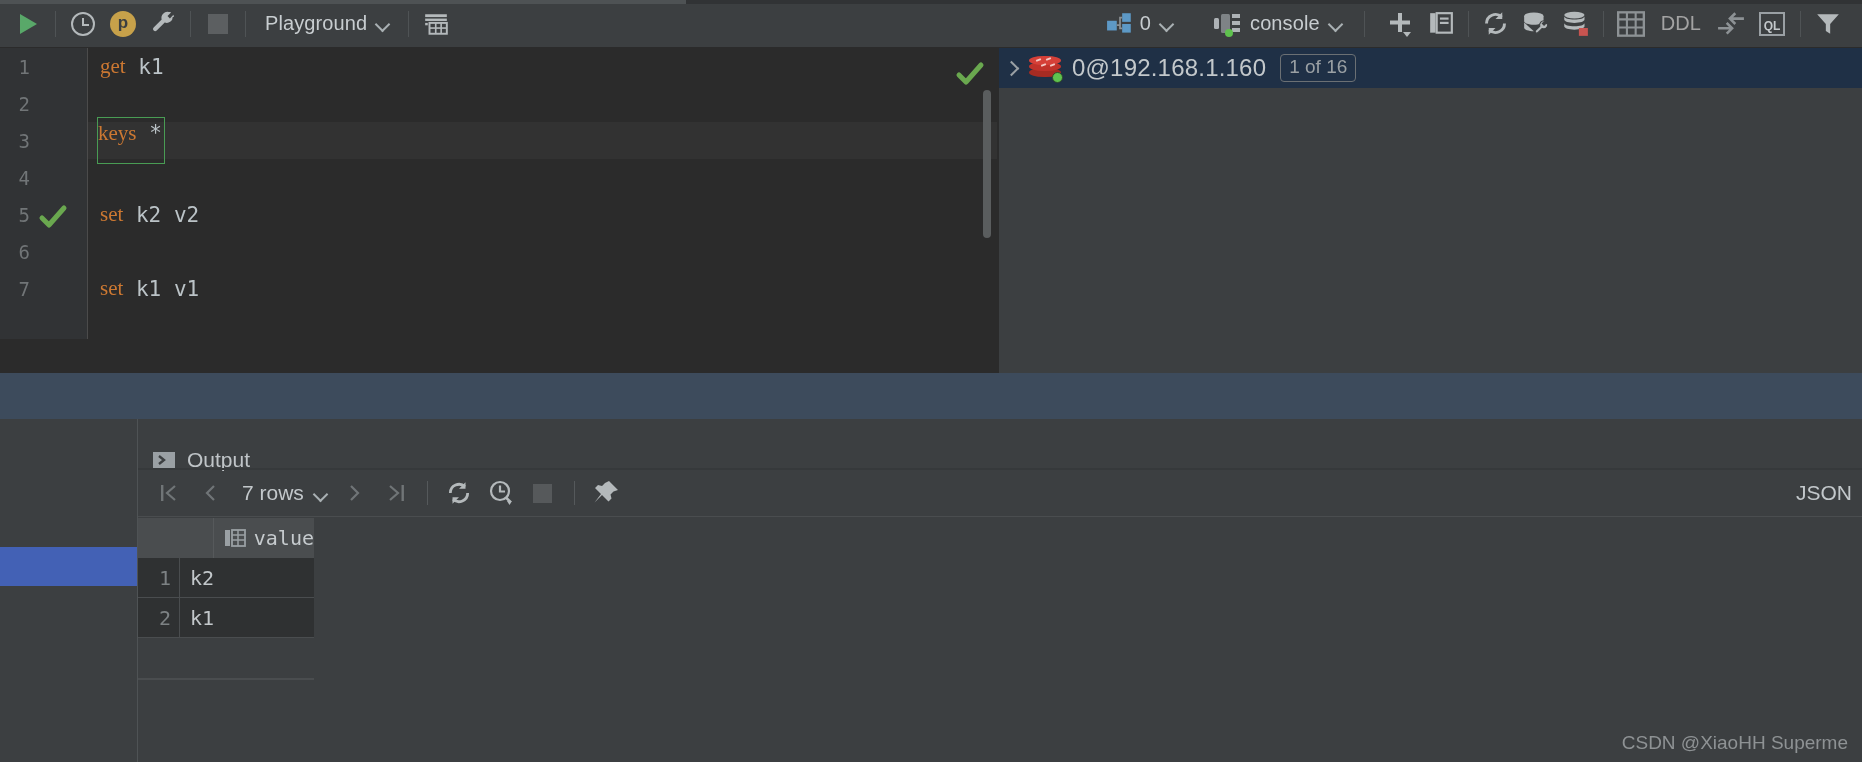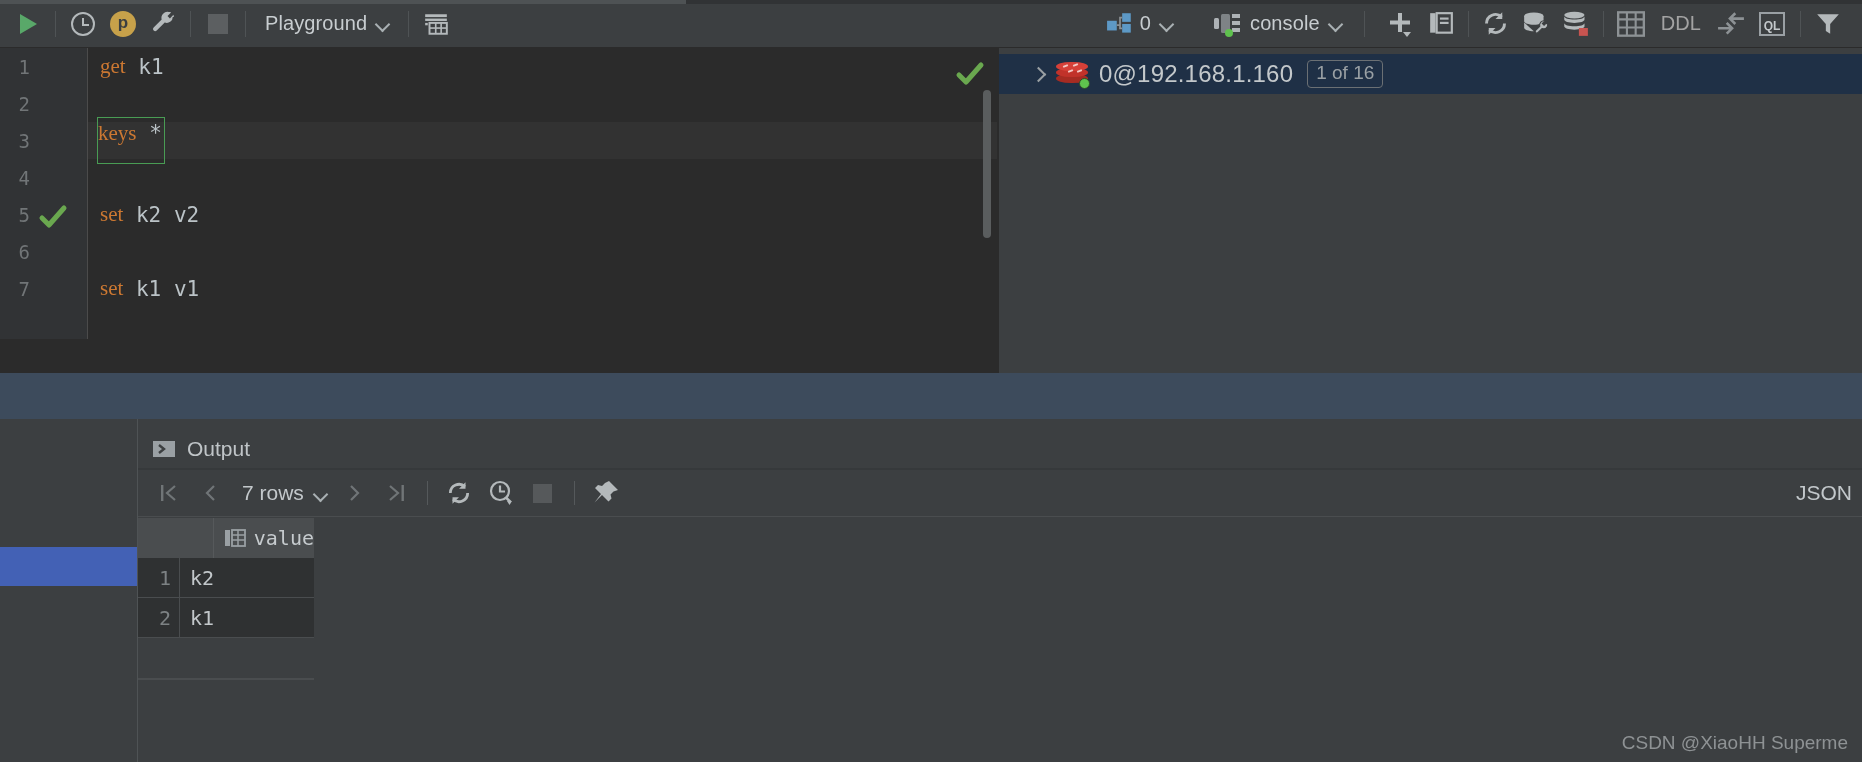--- a/index.html
+++ b/index.html
@@ -95,22 +95,22 @@
     background:#5a5d5e; border-radius:4px;
   }
   .editor-check-right { position:absolute; right:12px; top:12px; }
 
   
   .dbpanel {
     position:absolute; left:999px; top:48px; right:0; height:325px;
     background:#3c3f41;
   }
   .db-node {
-    position:absolute; left:0; top:6px; right:0; height:40px;
-    background:#1f3046; display:flex; align-items:center; padding-left:31px;
+    position:absolute; left:0; top:0; right:0; height:40px;
+    background:#1f3046; display:flex; align-items:center; padding-left:4px;
   }
   .db-chev { width:16px; height:16px; position:relative; margin-right:10px; }
   .db-chev::before {
     content:""; position:absolute; left:3px; top:3px; width:9px; height:9px;
     border-right:2px solid #9aa0a4; border-top:2px solid #9aa0a4;
     transform: rotate(45deg);
   }
   .redis-logo { position:relative; width:32px; height:26px; margin-right:11px; flex:none; }
   .redis-logo .lay {
     position:absolute; left:0; width:32px; height:9px; border-radius:50%/55%;
@@ -132,21 +132,21 @@
 
   
   .blue-band { position:absolute; left:0; top:373px; width:1862px; height:46px; background:#3d4b5c; }
   .gap-band  { position:absolute; left:0; top:339px; width:998px; height:34px; background:#2b2b2b; }
 
   
   .results { position:absolute; left:0; top:419px; width:1862px; height:343px; background:#3c3f41; }
   .res-left-col { position:absolute; left:0; top:0; width:137px; height:343px; background:#3c3f41; }
   .res-divider { position:absolute; left:137px; top:0; width:1px; height:343px; background:#4f5355; }
 
-  .tabs { position:absolute; left:138px; top:4px; right:0; height:51px; display:flex; align-items:center; }
+  .tabs { position:absolute; left:138px; top:15px; right:0; height:51px; display:flex; align-items:center; }
   .tab { display:flex; align-items:center; height:51px; padding:0 14px; cursor:pointer; position:relative; }
   .tab .t-label { font-size:21px; color:#c0c5c8; margin-left:11px; }
   .tab.active .t-label { color:#d6dadd; }
   .tab.active::after {
     content:""; position:absolute; left:0; right:0; bottom:0; height:3px; background:#9aa0a4;
   }
   .tab-close {
     margin-left:16px; width:18px; height:18px; position:relative; opacity:.8;
   }
   .tab-close::before, .tab-close::after {

